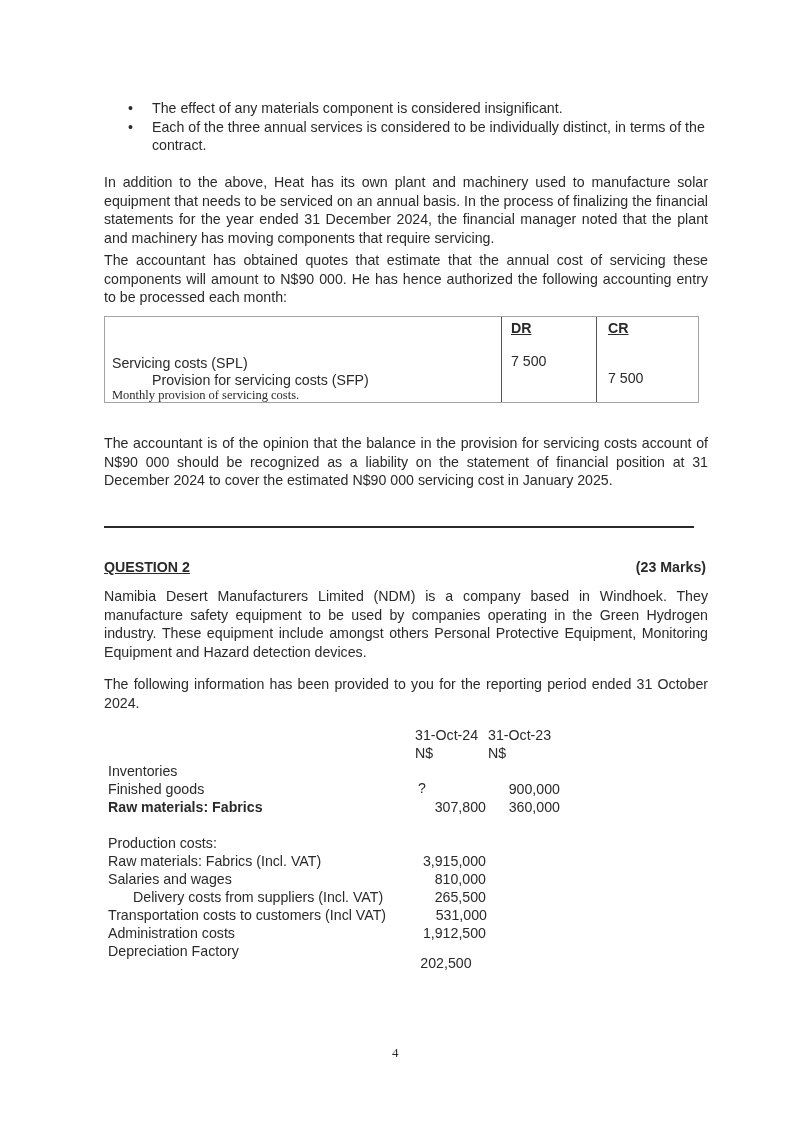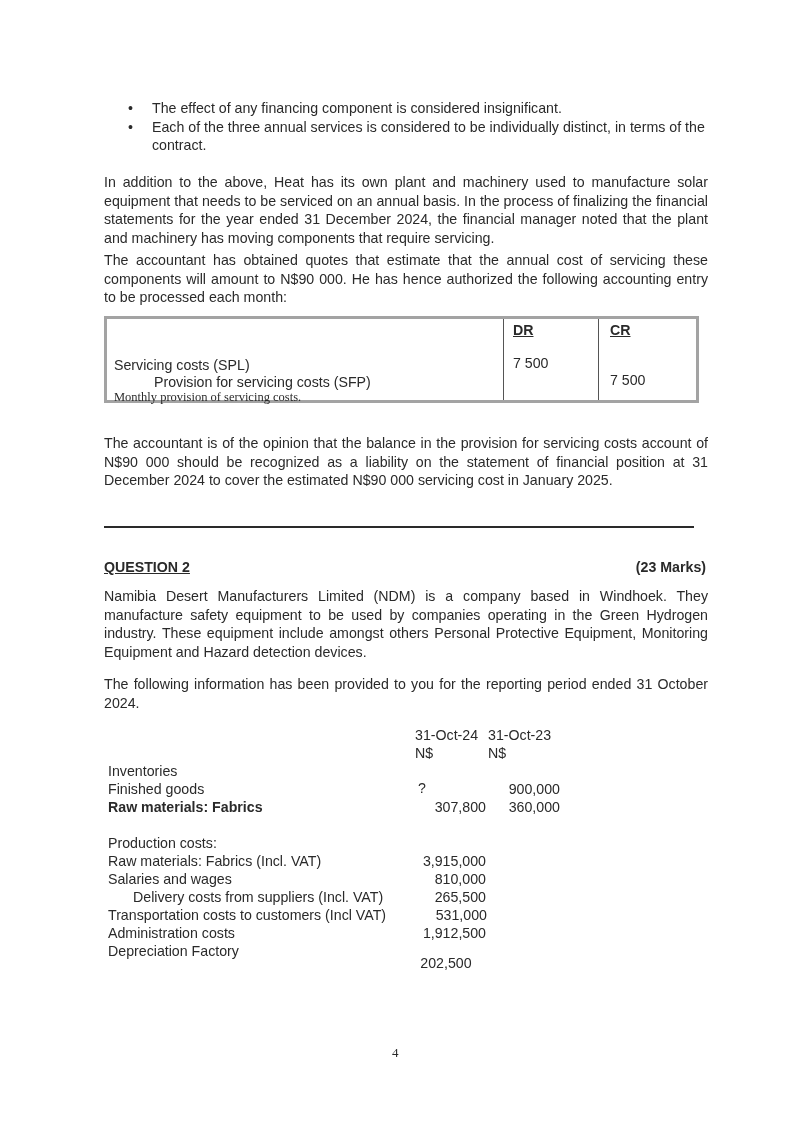--- a/index.html
+++ b/index.html
@@ -4,35 +4,35 @@
 <style>
   html, body { margin:0; padding:0; background:#ffffff; }
   body { width:794px; height:1122px; position:relative; overflow:hidden;
          font-family:"Liberation Sans", sans-serif; color:#2a2a2a; font-size:14.2px; }
   .abs { position:absolute; }
   p { margin:0; }
   .para { position:absolute; left:104px; width:604px; line-height:18.7px; text-align:justify; }
   .bullets { position:absolute; left:104px; top:99px; width:604px; margin:0; padding:0; list-style:none; line-height:18.7px; }
   .bullets li { position:relative; padding-left:48px; margin:0; }
   .bullets li .dot { position:absolute; left:24px; top:0; }
-  .journal { position:absolute; left:104px; top:316px; width:595px; height:87px; border:3px solid #a3a3a3; box-sizing:border-box; }
+  .journal { position:absolute; left:104px; top:316px; width:595px; height:87px; border:1px solid #a3a3a3; box-sizing:border-box; }
   .journal .col { position:absolute; top:0; bottom:0; border-left:1px solid #555; }
   .journal .t { position:absolute; white-space:nowrap; }
   .u { text-decoration:underline; font-weight:bold; }
   .serif { font-family:"Liberation Serif", serif; font-size:12.5px; }
   .hr { position:absolute; left:104px; top:526px; width:590px; height:2px; background:#2a2a2a; }
   .qhead { position:absolute; top:559px; font-weight:bold; }
   .row { position:absolute; left:108px; height:18px; line-height:18px; white-space:nowrap; }
   .num { position:absolute; text-align:right; width:80px; white-space:nowrap; height:18px; line-height:18px; }
 </style>
 </head>
 <body>
 
 <ul class="bullets">
-  <li><span class="dot">•</span><span>The effect of any financing component is considered insignificant.</span></li>
+  <li><span class="dot">•</span><span>The effect of any materials component is considered insignificant.</span></li>
   <li><span class="dot">•</span><span>Each of the three annual services is considered to be individually distinct, in terms of the contract.</span></li>
 </ul>
 
 <p class="para" style="top:173px;">In addition to the above, Heat has its own plant and machinery used to manufacture solar equipment that needs to be serviced on an annual basis. In the process of finalizing the financial statements for the year ended 31 December 2024, the financial manager noted that the plant and machinery has moving components that require servicing.</p>
 <p class="para" style="top:251px;">The accountant has obtained quotes that estimate that the annual cost of servicing these components will amount to N$90 000. He has hence authorized the following accounting entry to be processed each month:</p>
 
 <div class="journal">
   <div class="col" style="left:396px;"></div>
   <div class="col" style="left:491px;"></div>
   <span class="t u" style="left:406px; top:3px;">DR</span>

